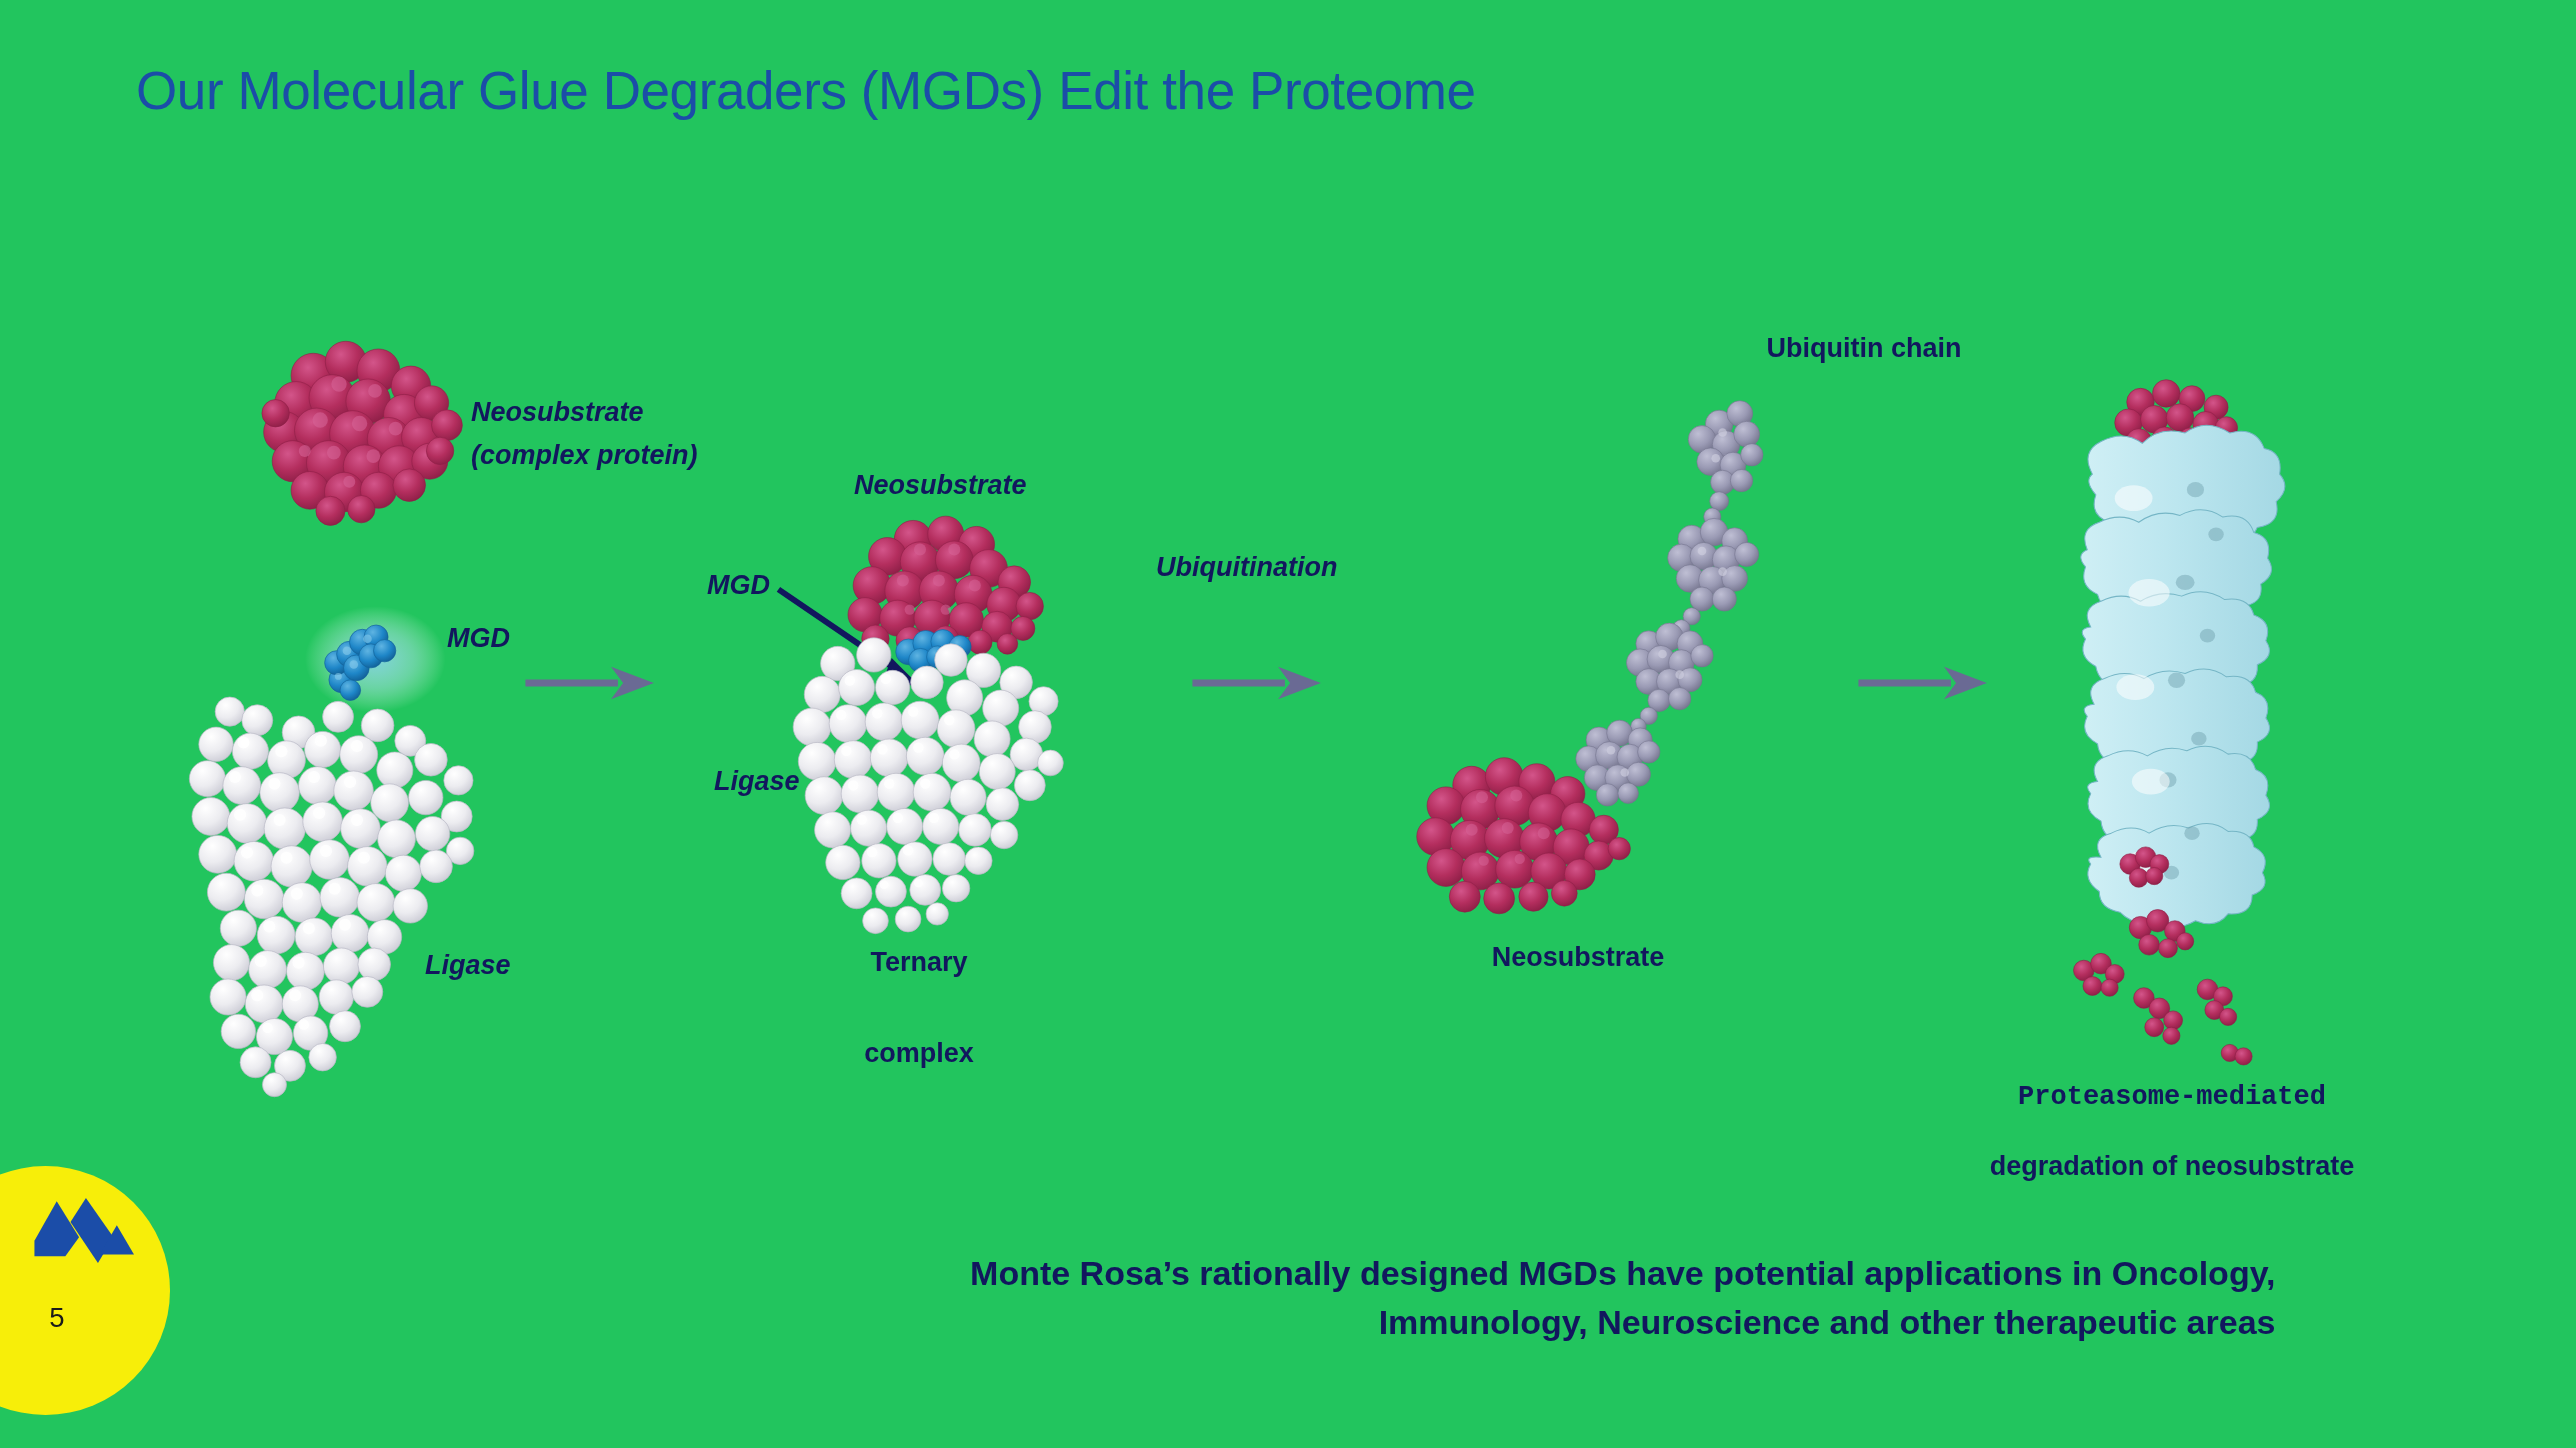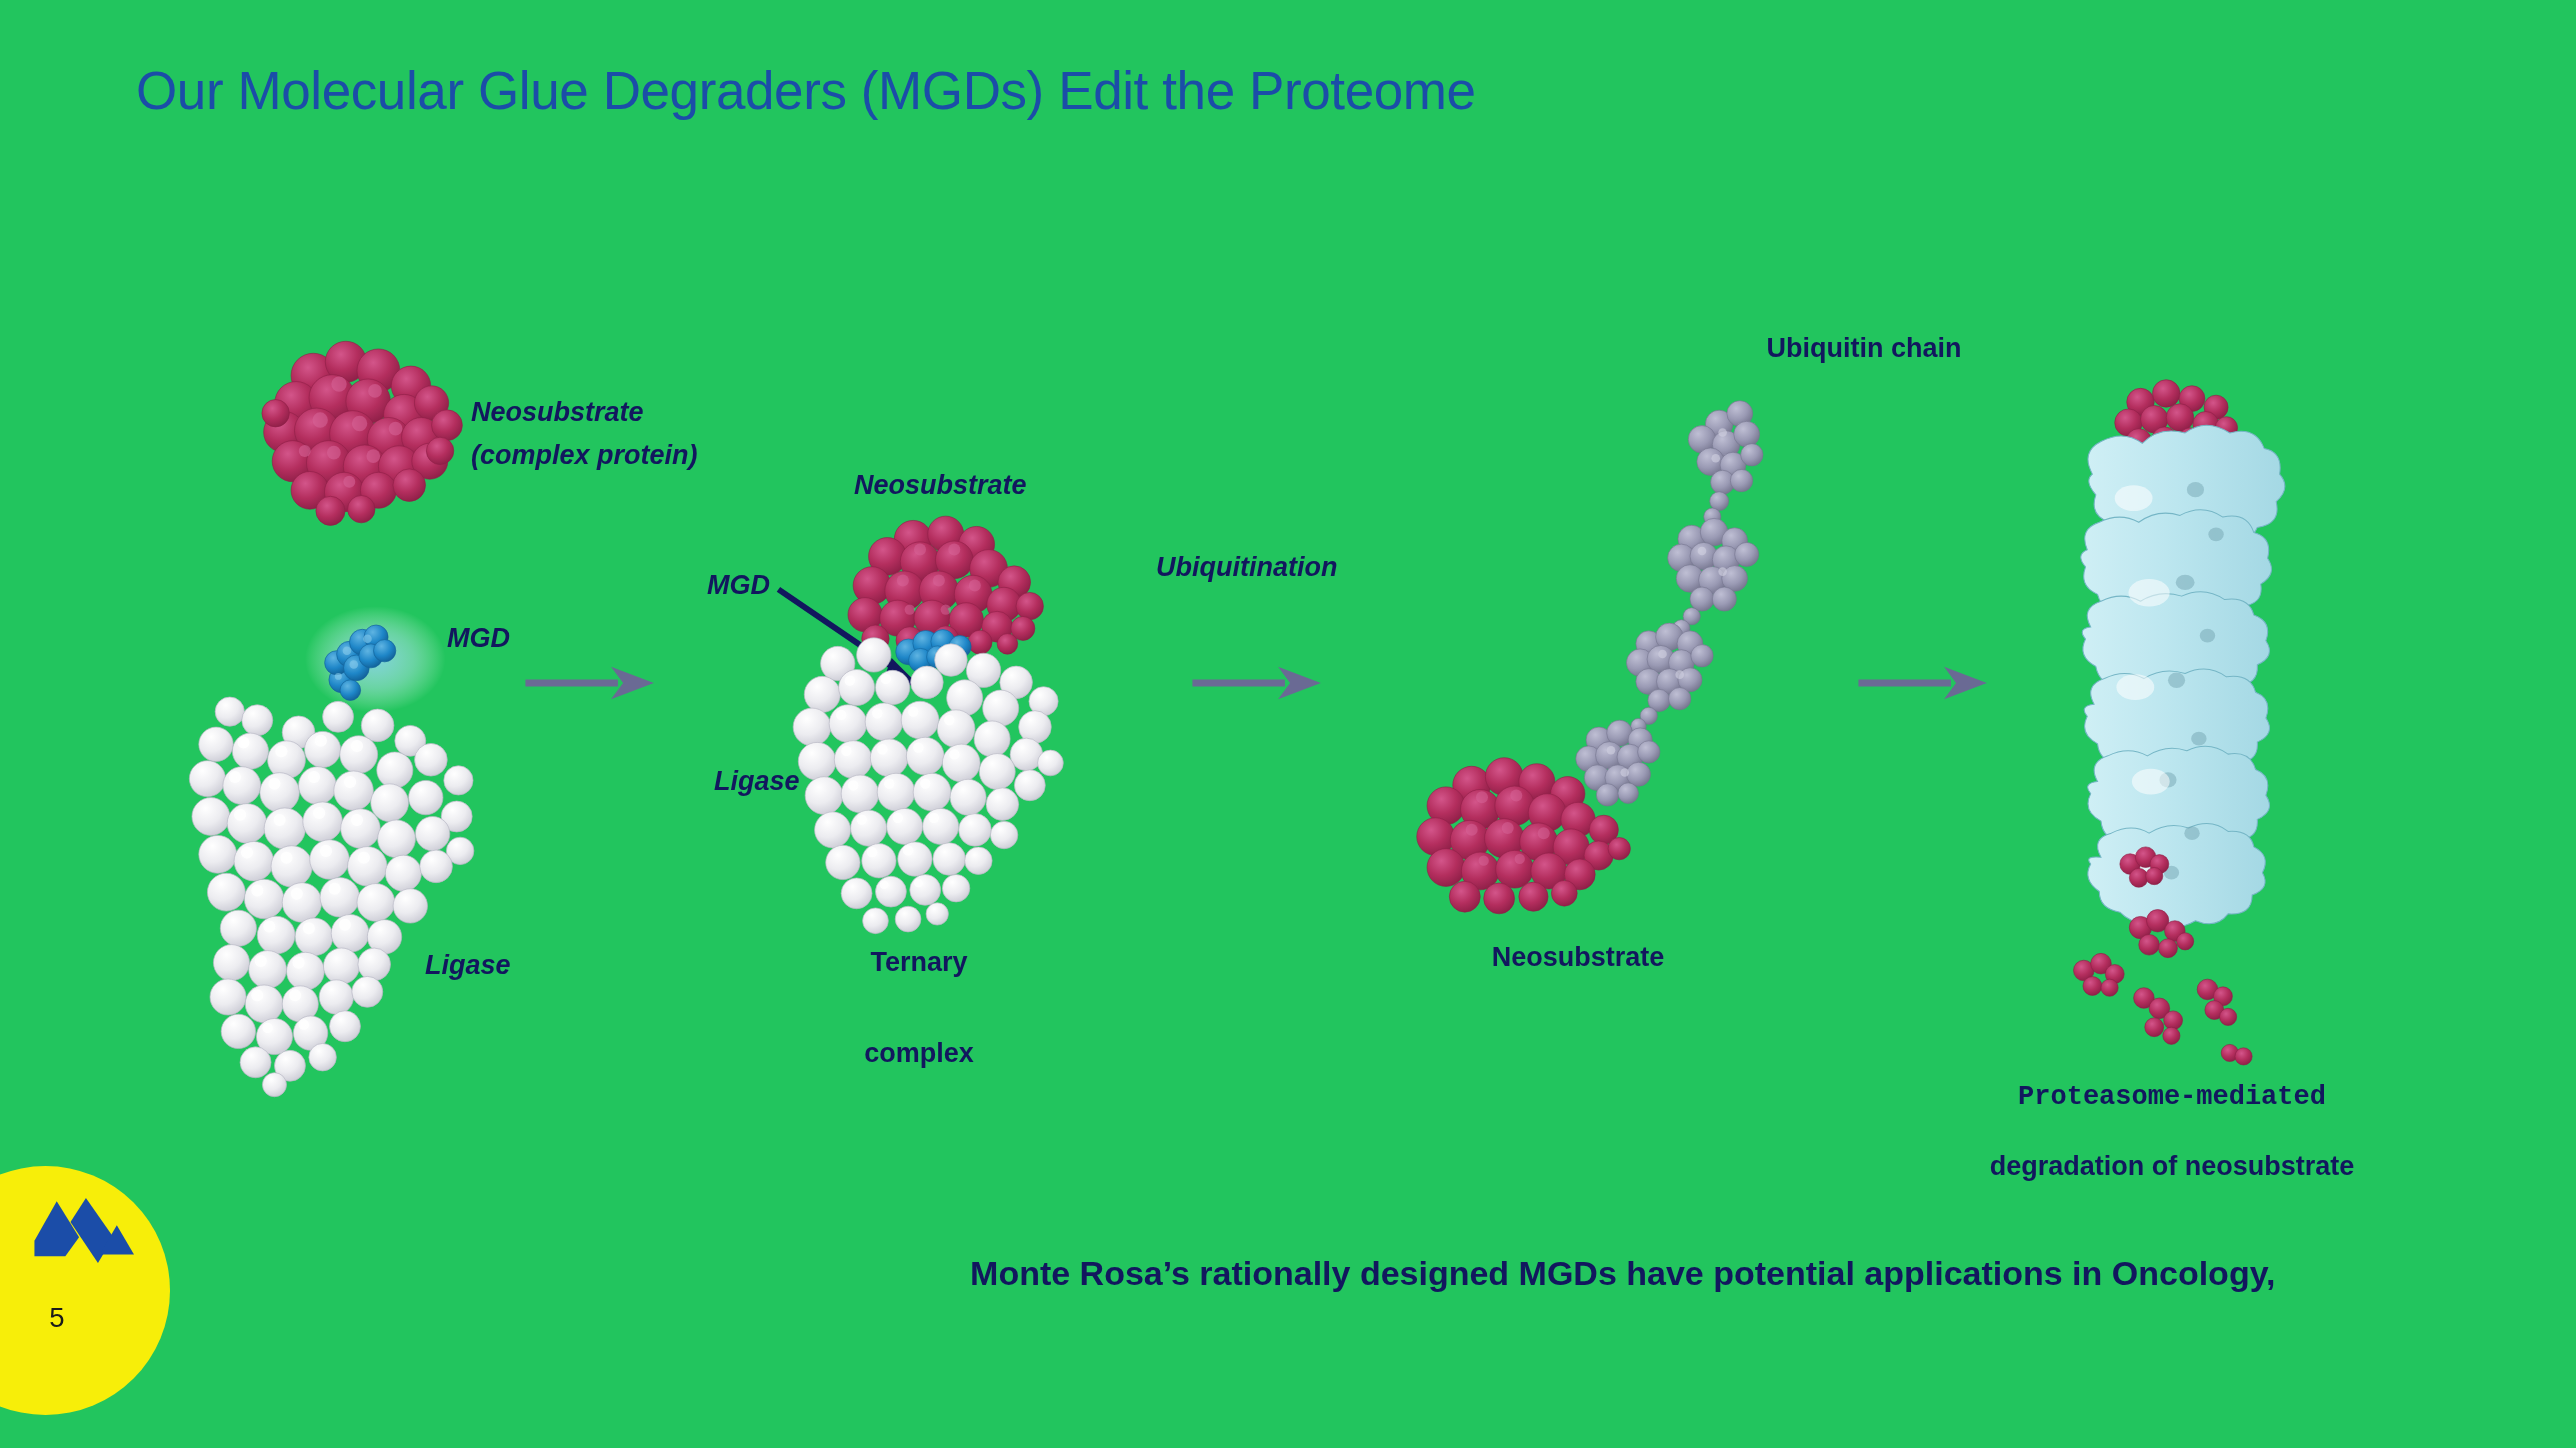--- a/index.html
+++ b/index.html
@@ -720,20 +720,21 @@
 
   <div class="label center" style="left:2172px; top:1080px;font-family:Liberation Mono, monospace;">
     <span>Proteasome-mediated</span>
   </div>
   <div class="label center" style="left:2172px; top:1125px;margin-top:24px;">
     <span>degradation of neosubstrate</span>
   </div>
 
   <div id="caption">
     <div>Monte Rosa’s rationally designed MGDs have potential applications in Oncology,</div>
+    <div>Immunology, Neuroscience and other therapeutic areas</div>
   </div>
 
   <div id="logo-badge">
     <div id="logo-mark">
       <svg width="103" height="69" viewBox="0 0 120 80">
         <polygon points="30,6 56,48 40,70 4,70 4,52" fill="#1B4DA8"></polygon>
         <polygon points="64,2 96,48 78,78 46,30" fill="#1B4DA8"></polygon>
         <polygon points="100,34 120,68 80,68" fill="#1B4DA8"></polygon>
       </svg>
     </div>

